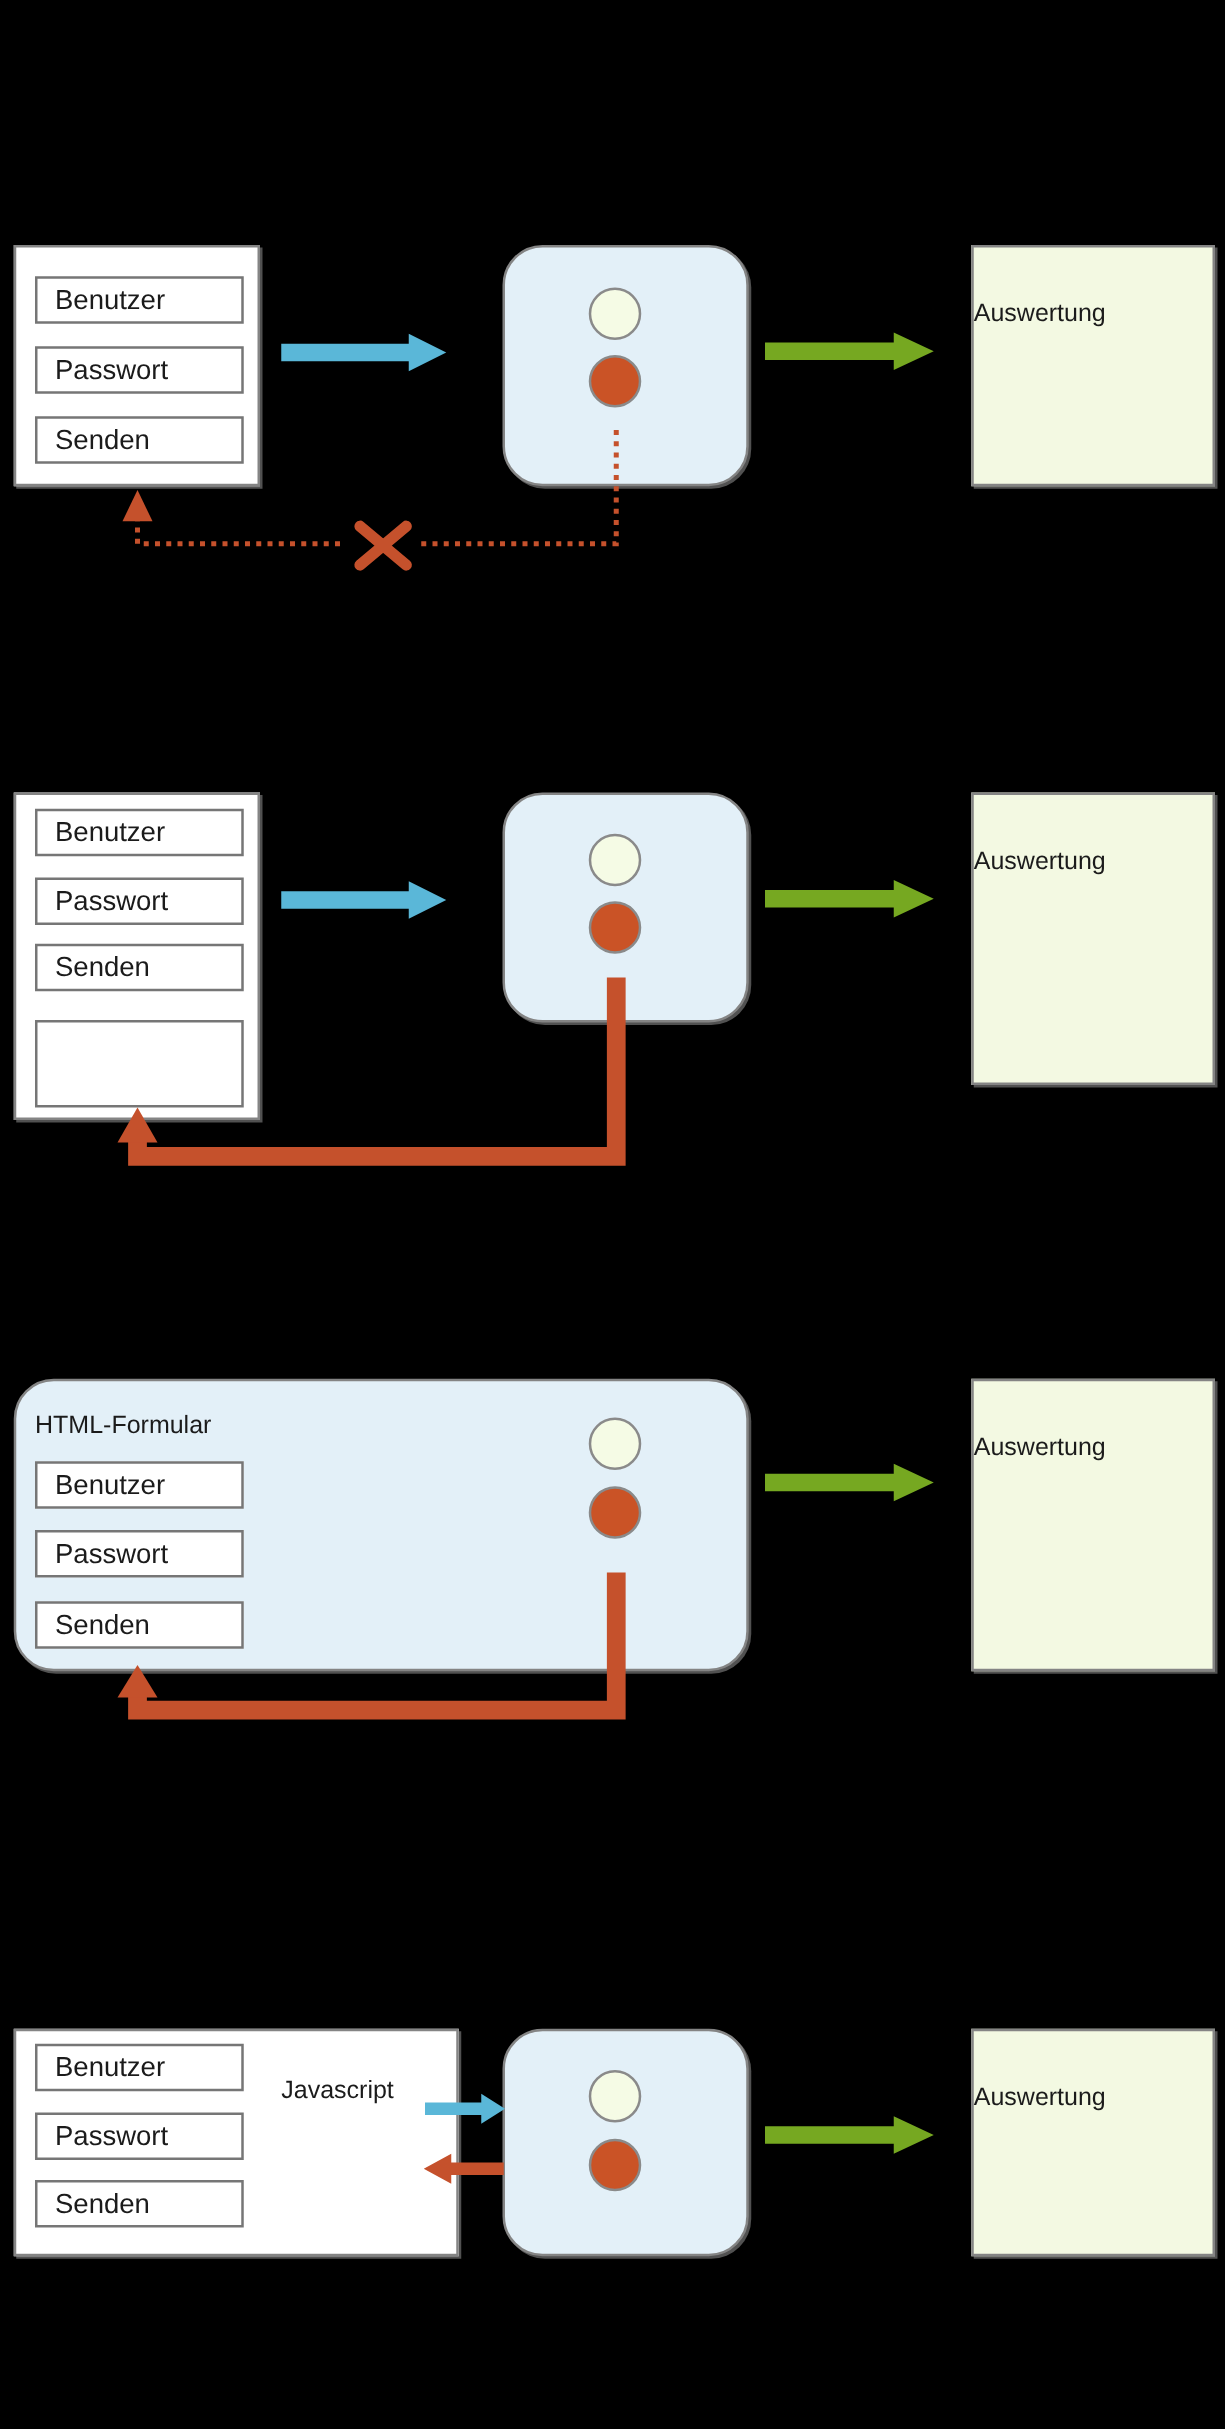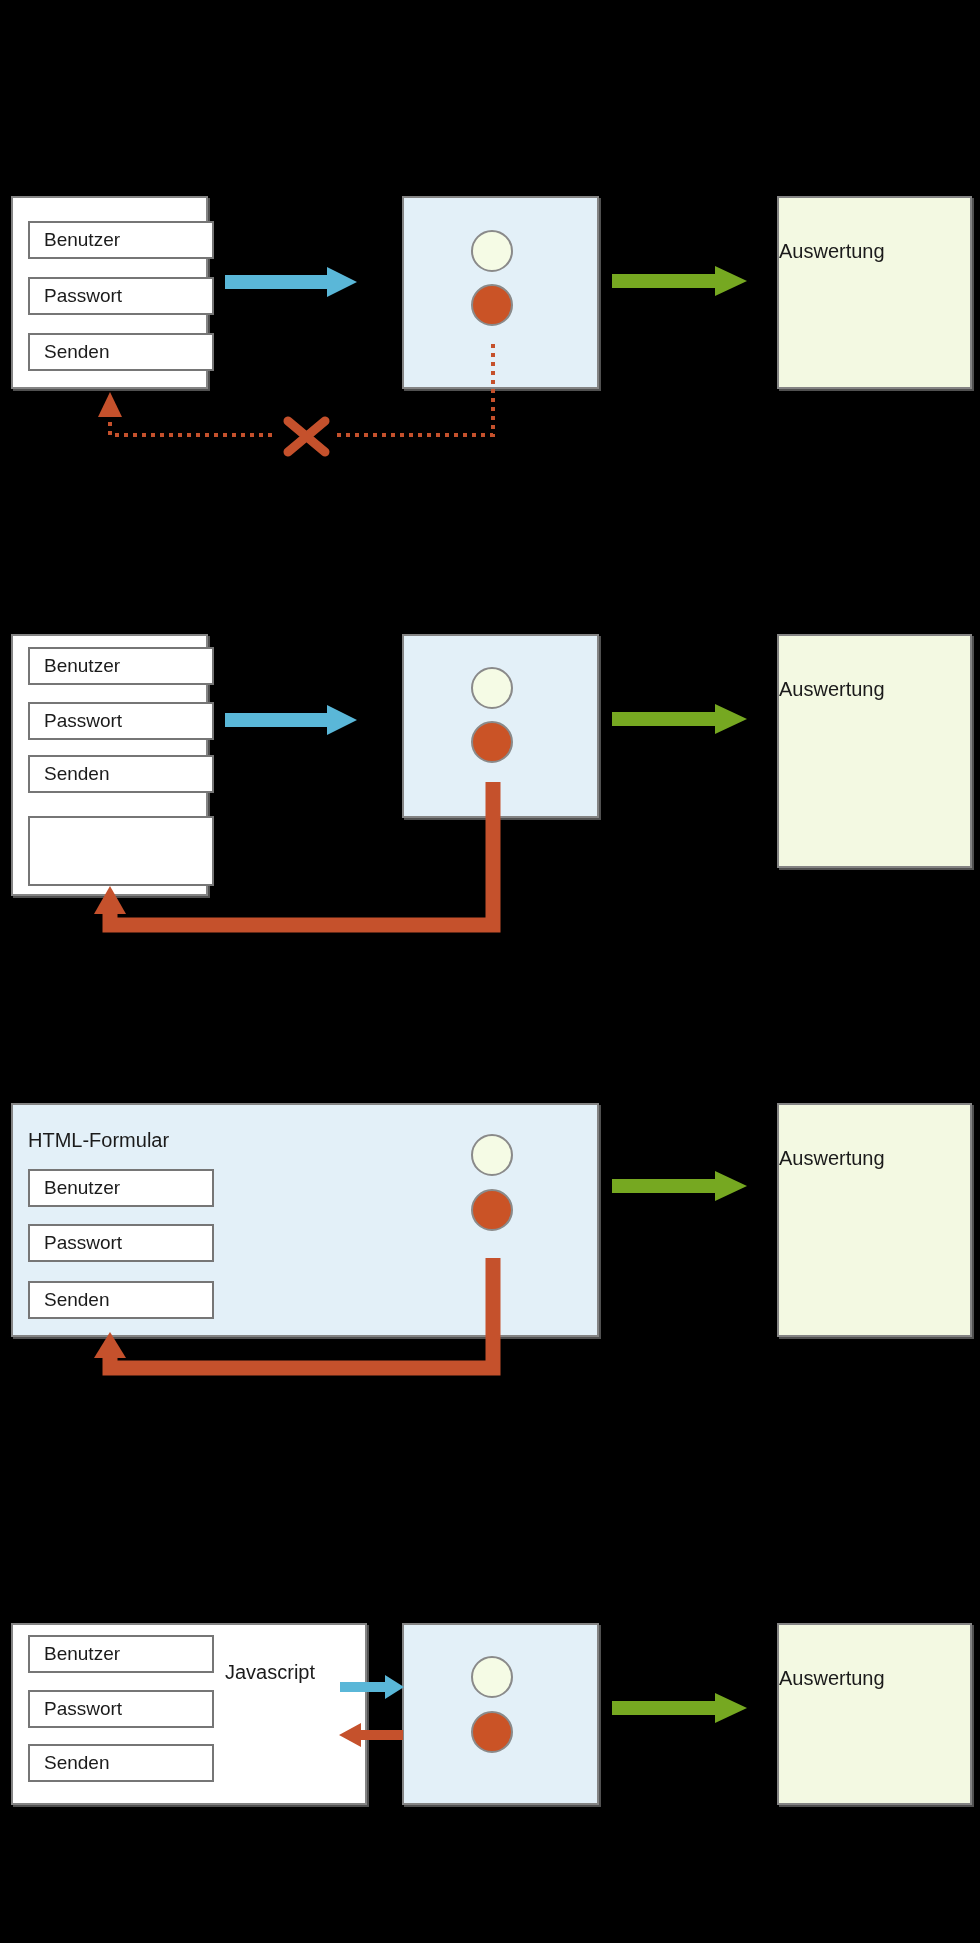--- a/index.html
+++ b/index.html
@@ -12,31 +12,31 @@
     color: var(--text, #1b1b1b);
     overflow: hidden;
   }
   .box {
     position: absolute;
     box-sizing: border-box;
     border: 2px solid var(--box-border, #848484);
     box-shadow: 2px 2px 0 rgba(95,95,95,0.85);
   }
   .form   { background: var(--form-box-fill, #fff); }
-  .server { background: var(--server-box-fill, #e3f0f8); }
+  .server { background: var(--server-box-fill, #e3f0f8); border-radius: 32px; }
   .result { background: var(--result-box-fill, #f3f9e2); padding-top: 42px; font-size: 20px; }
   .field {
     position: absolute;
     box-sizing: border-box;
     left: 15px;
-    width: 186px;
+    width: 167px;
     height: 38px;
     background: #ffffff;
     border: 2px solid #767676;
-    font-size: 19px;
+    font-size: 22px;
     display: flex;
     align-items: center;
     padding-left: 14px;
     white-space: nowrap;
   }
   .field.tall { height: 70px; }
   .circle {
     position: absolute;
     width: 42px; height: 42px;
     box-sizing: border-box;

